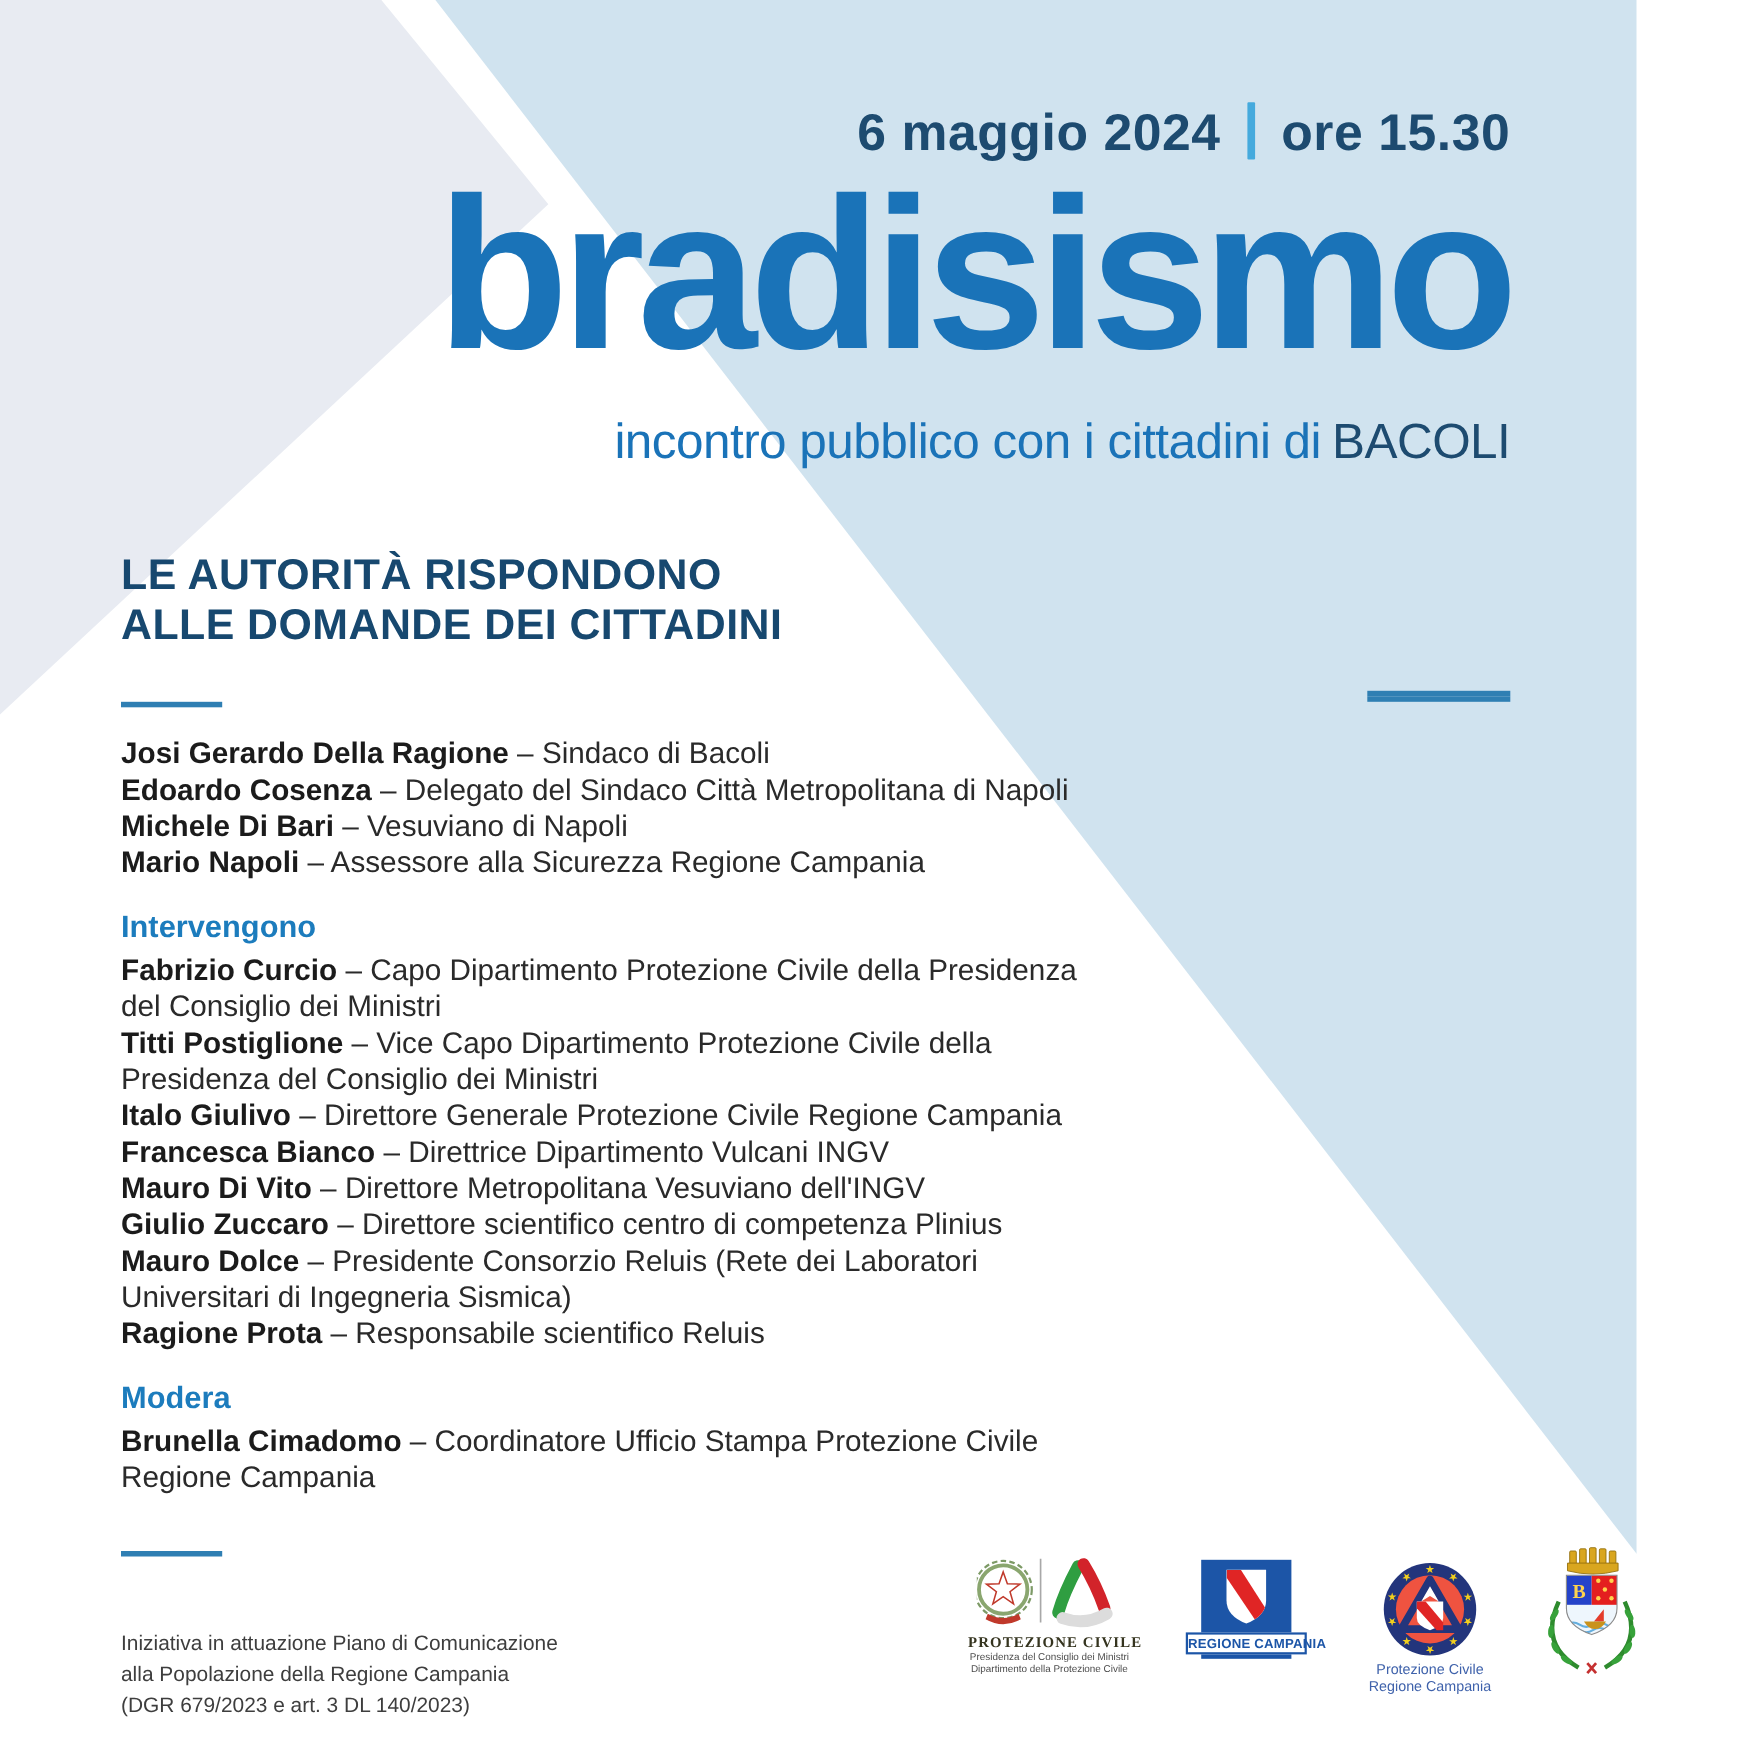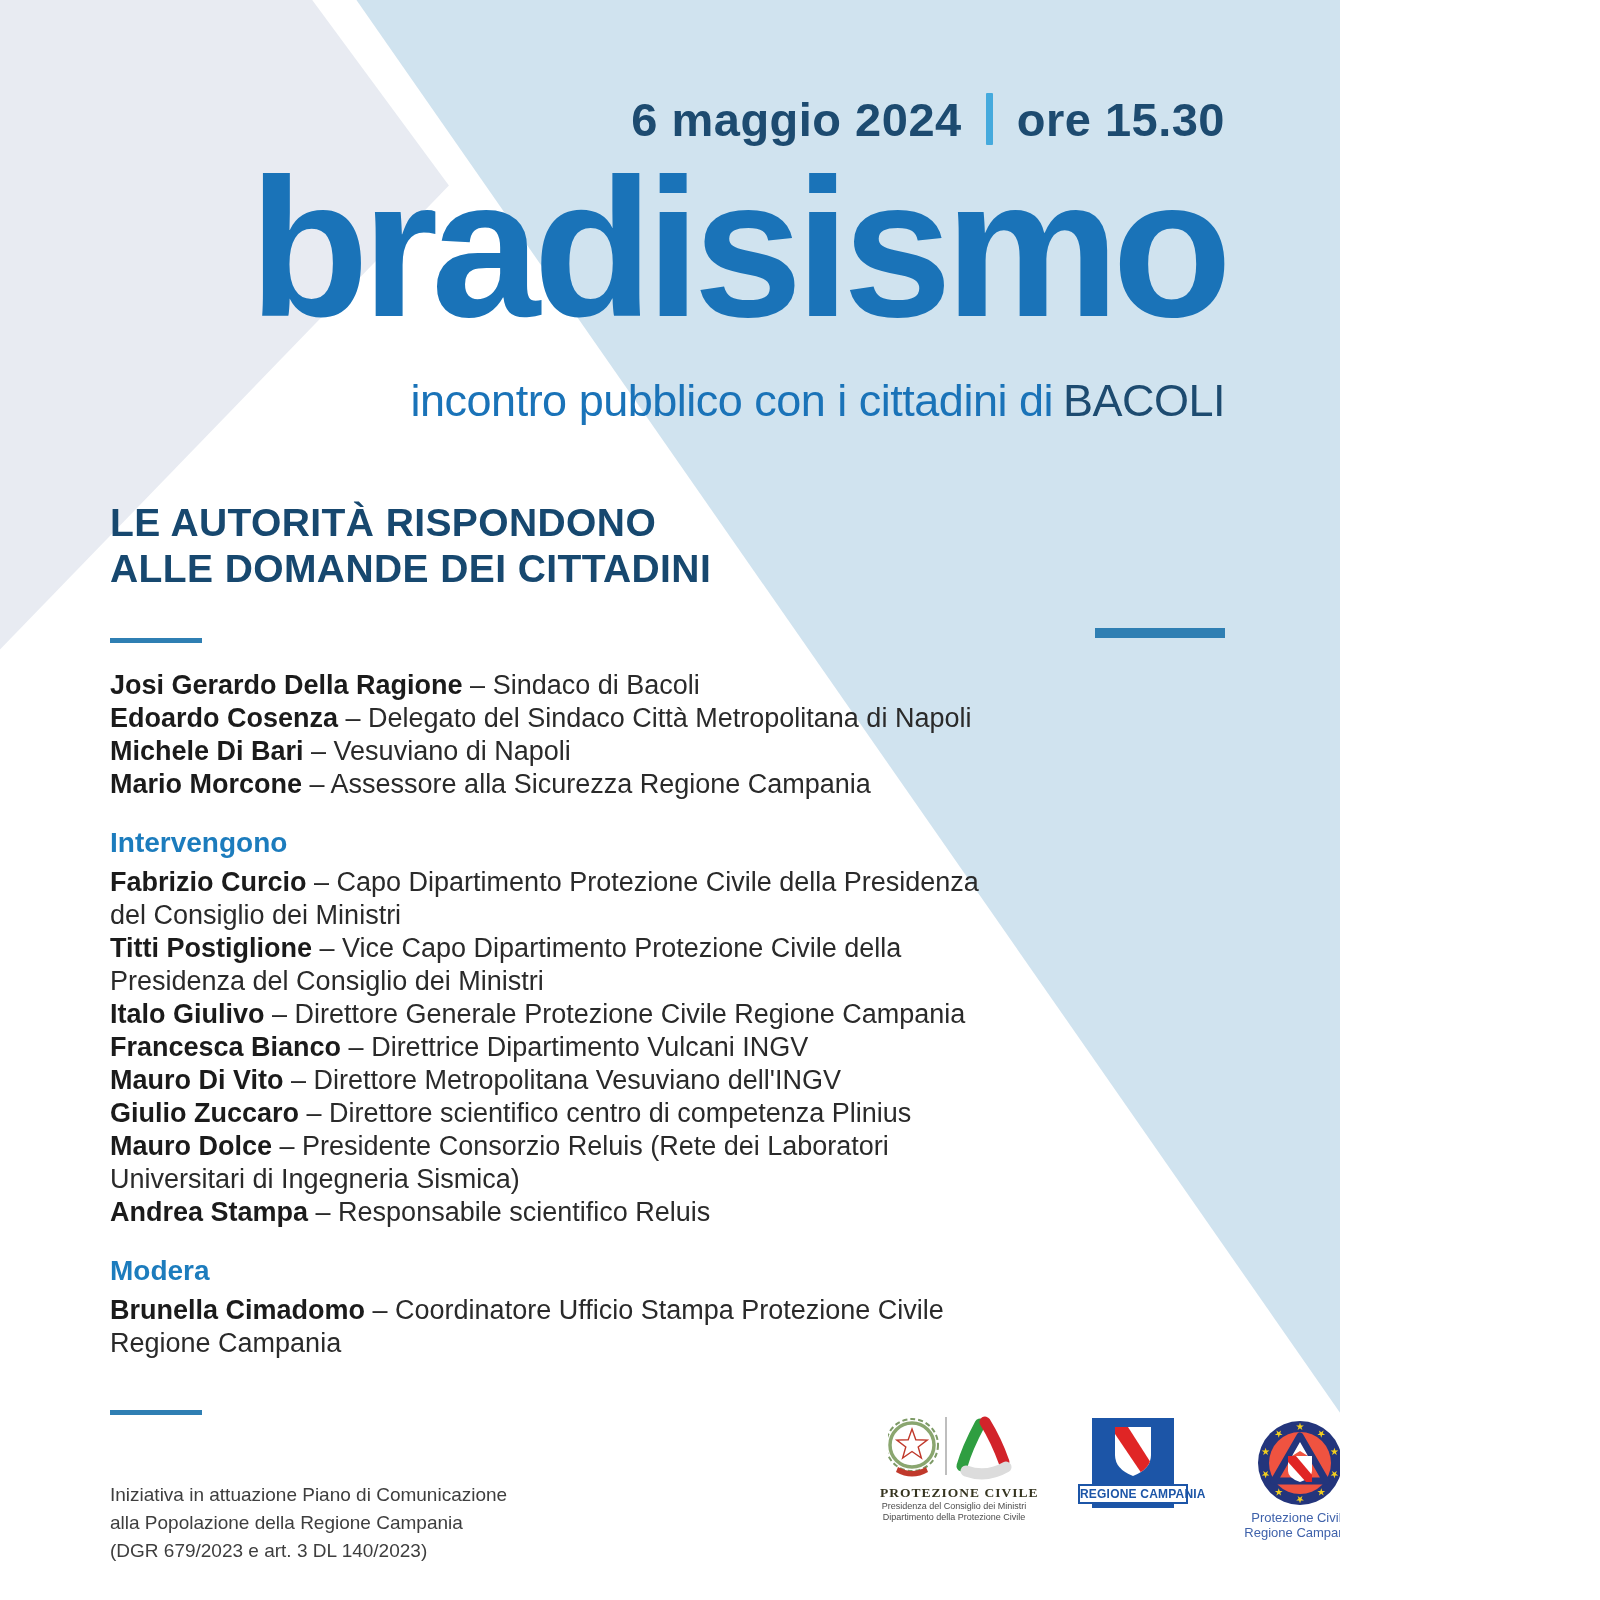--- a/index.html
+++ b/index.html
@@ -1,16 +1,16 @@
 <!DOCTYPE html>
 <html style="--title-blue: #1a73b8; --navy: #1d4b70; --heading-navy: #17486f; --section-blue: #1c7cbd; --rule-blue: #2f7fb3; --light-blue-bg: #d0e3ef; --gray-bg: #e8ebf2; --separator-blue: #45aadd; --venue-text: #233440;"><head>
 <meta charset="utf-8">
 <style>
   html,body{margin:0;padding:0;}
-  .page{position:relative;width:1340px;height:1600px;background:#ffffff;overflow:hidden;
+  .page{position:relative;width:1488px;height:1600px;background:#ffffff;overflow:hidden;
         font-family:"Liberation Sans",sans-serif;-webkit-font-smoothing:antialiased;}
   .bg{position:absolute;inset:0;}
   .bg-blue{background:var(--light-blue-bg,#d0e3ef);clip-path:polygon(26.6% 0,100% 0,100% 88.3%);}
   .bg-gray{background:var(--gray-bg,#e8ebf2);clip-path:polygon(0 0,23.3% 0,33.5% 11.6%,0 40.6%);}
 
   
   .masthead{position:absolute;top:92px;right:115px;text-align:right;}
   .date-line{font-size:47px;font-weight:700;color:var(--navy,#1d4b70);letter-spacing:.5px;}
   .date-sep{display:inline-block;width:7px;height:52px;background:var(--separator-blue,#45aadd);
             margin:0 24px;vertical-align:-9px;border-radius:1px;}
@@ -82,35 +82,35 @@
     <h2 class="headline">
       <span>LE AUTORITÀ RISPONDONO</span>
       <span>ALLE DOMANDE DEI CITTADINI</span>
     </h2>
     <div class="rule rule-top"></div>
     <div class="sections" id="sections-root">
         <div class="section">
           <p class="person"><strong>Josi Gerardo Della Ragione</strong><span> – Sindaco di Bacoli</span></p>
           <p class="person"><strong>Edoardo Cosenza</strong><span> – Delegato del Sindaco Città Metropolitana di Napoli</span></p>
           <p class="person"><strong>Michele Di Bari</strong><span> – Vesuviano di Napoli</span></p>
-          <p class="person"><strong>Mario Morcone</strong><span> – Assessore alla Sicurezza Regione Campania</span></p>
+          <p class="person"><strong>Mario Napoli</strong><span> – Assessore alla Sicurezza Regione Campania</span></p>
         </div>
         <div class="section">
           <div class="section-label">Intervengono</div>
           <p class="person"><strong>Fabrizio Curcio</strong><span> – Capo Dipartimento Protezione Civile della Presidenza
 del Consiglio dei Ministri</span></p>
           <p class="person"><strong>Titti Postiglione</strong><span> – Vice Capo Dipartimento Protezione Civile della
 Presidenza del Consiglio dei Ministri</span></p>
           <p class="person"><strong>Italo Giulivo</strong><span> – Direttore Generale Protezione Civile Regione Campania</span></p>
           <p class="person"><strong>Francesca Bianco</strong><span> – Direttrice Dipartimento Vulcani INGV</span></p>
           <p class="person"><strong>Mauro Di Vito</strong><span> – Direttore Metropolitana Vesuviano dell'INGV</span></p>
           <p class="person"><strong>Giulio Zuccaro</strong><span> – Direttore scientifico centro di competenza Plinius</span></p>
           <p class="person"><strong>Mauro Dolce</strong><span> – Presidente Consorzio Reluis (Rete dei Laboratori
 Universitari di Ingegneria Sismica)</span></p>
-          <p class="person"><strong>Andrea Stampa</strong><span> – Responsabile scientifico Reluis</span></p>
+          <p class="person"><strong>Ragione Prota</strong><span> – Responsabile scientifico Reluis</span></p>
         </div>
         <div class="section">
           <div class="section-label">Modera</div>
           <p class="person"><strong>Brunella Cimadomo</strong><span> – Coordinatore Ufficio Stampa Protezione Civile
 Regione Campania</span></p>
         </div>
       </div>
     <div class="rule rule-bottom"></div>
     <p class="footnote">Iniziativa in attuazione Piano di Comunicazione
 alla Popolazione della Regione Campania

